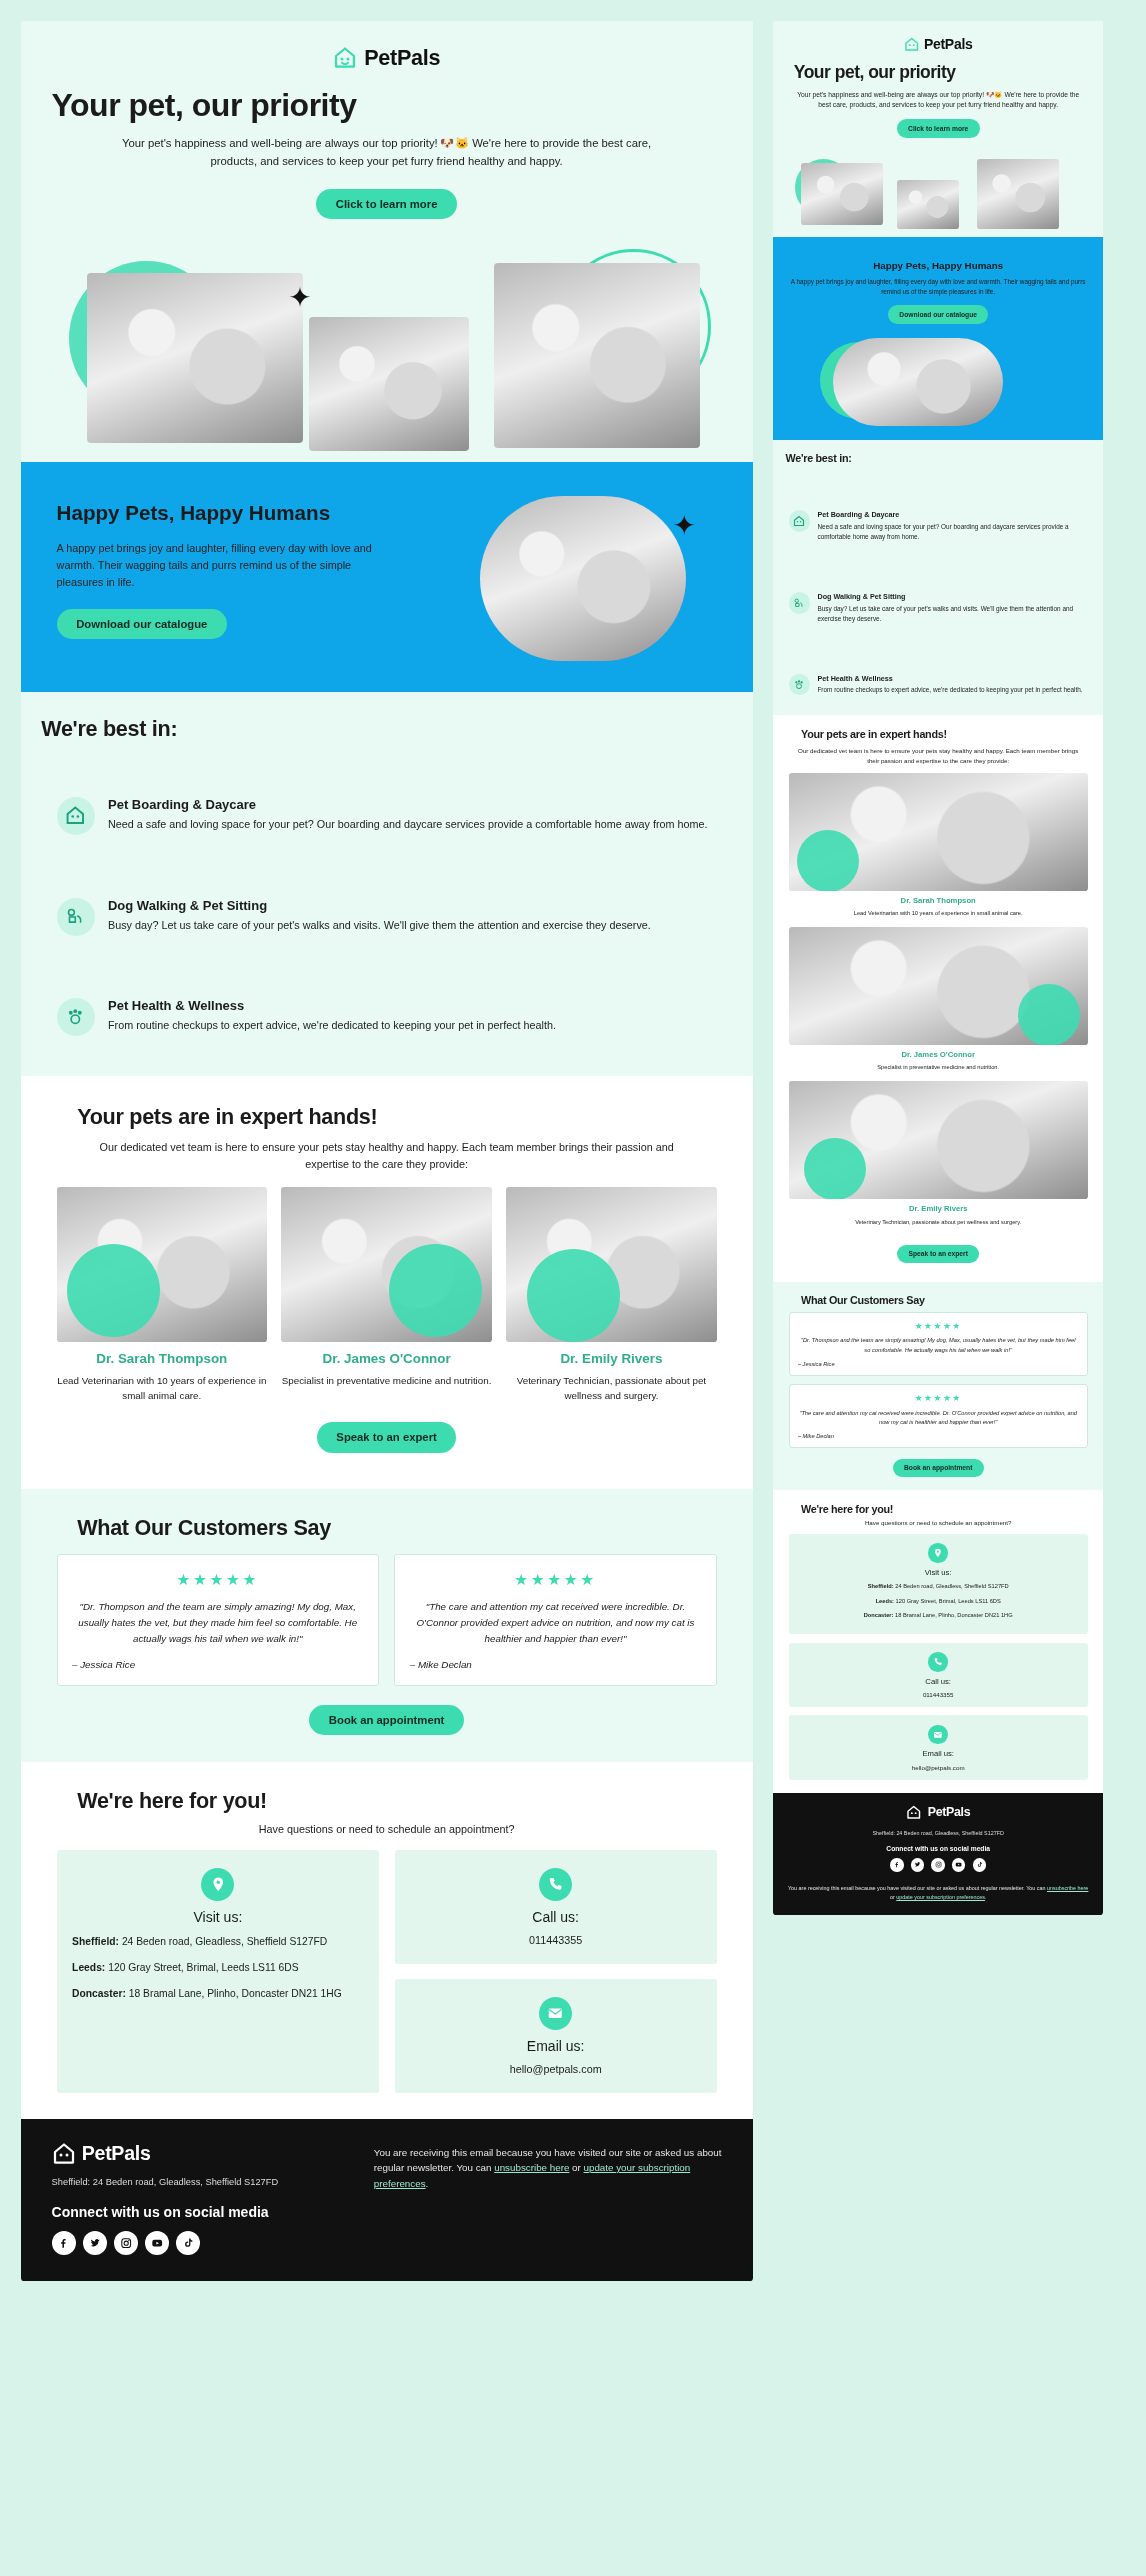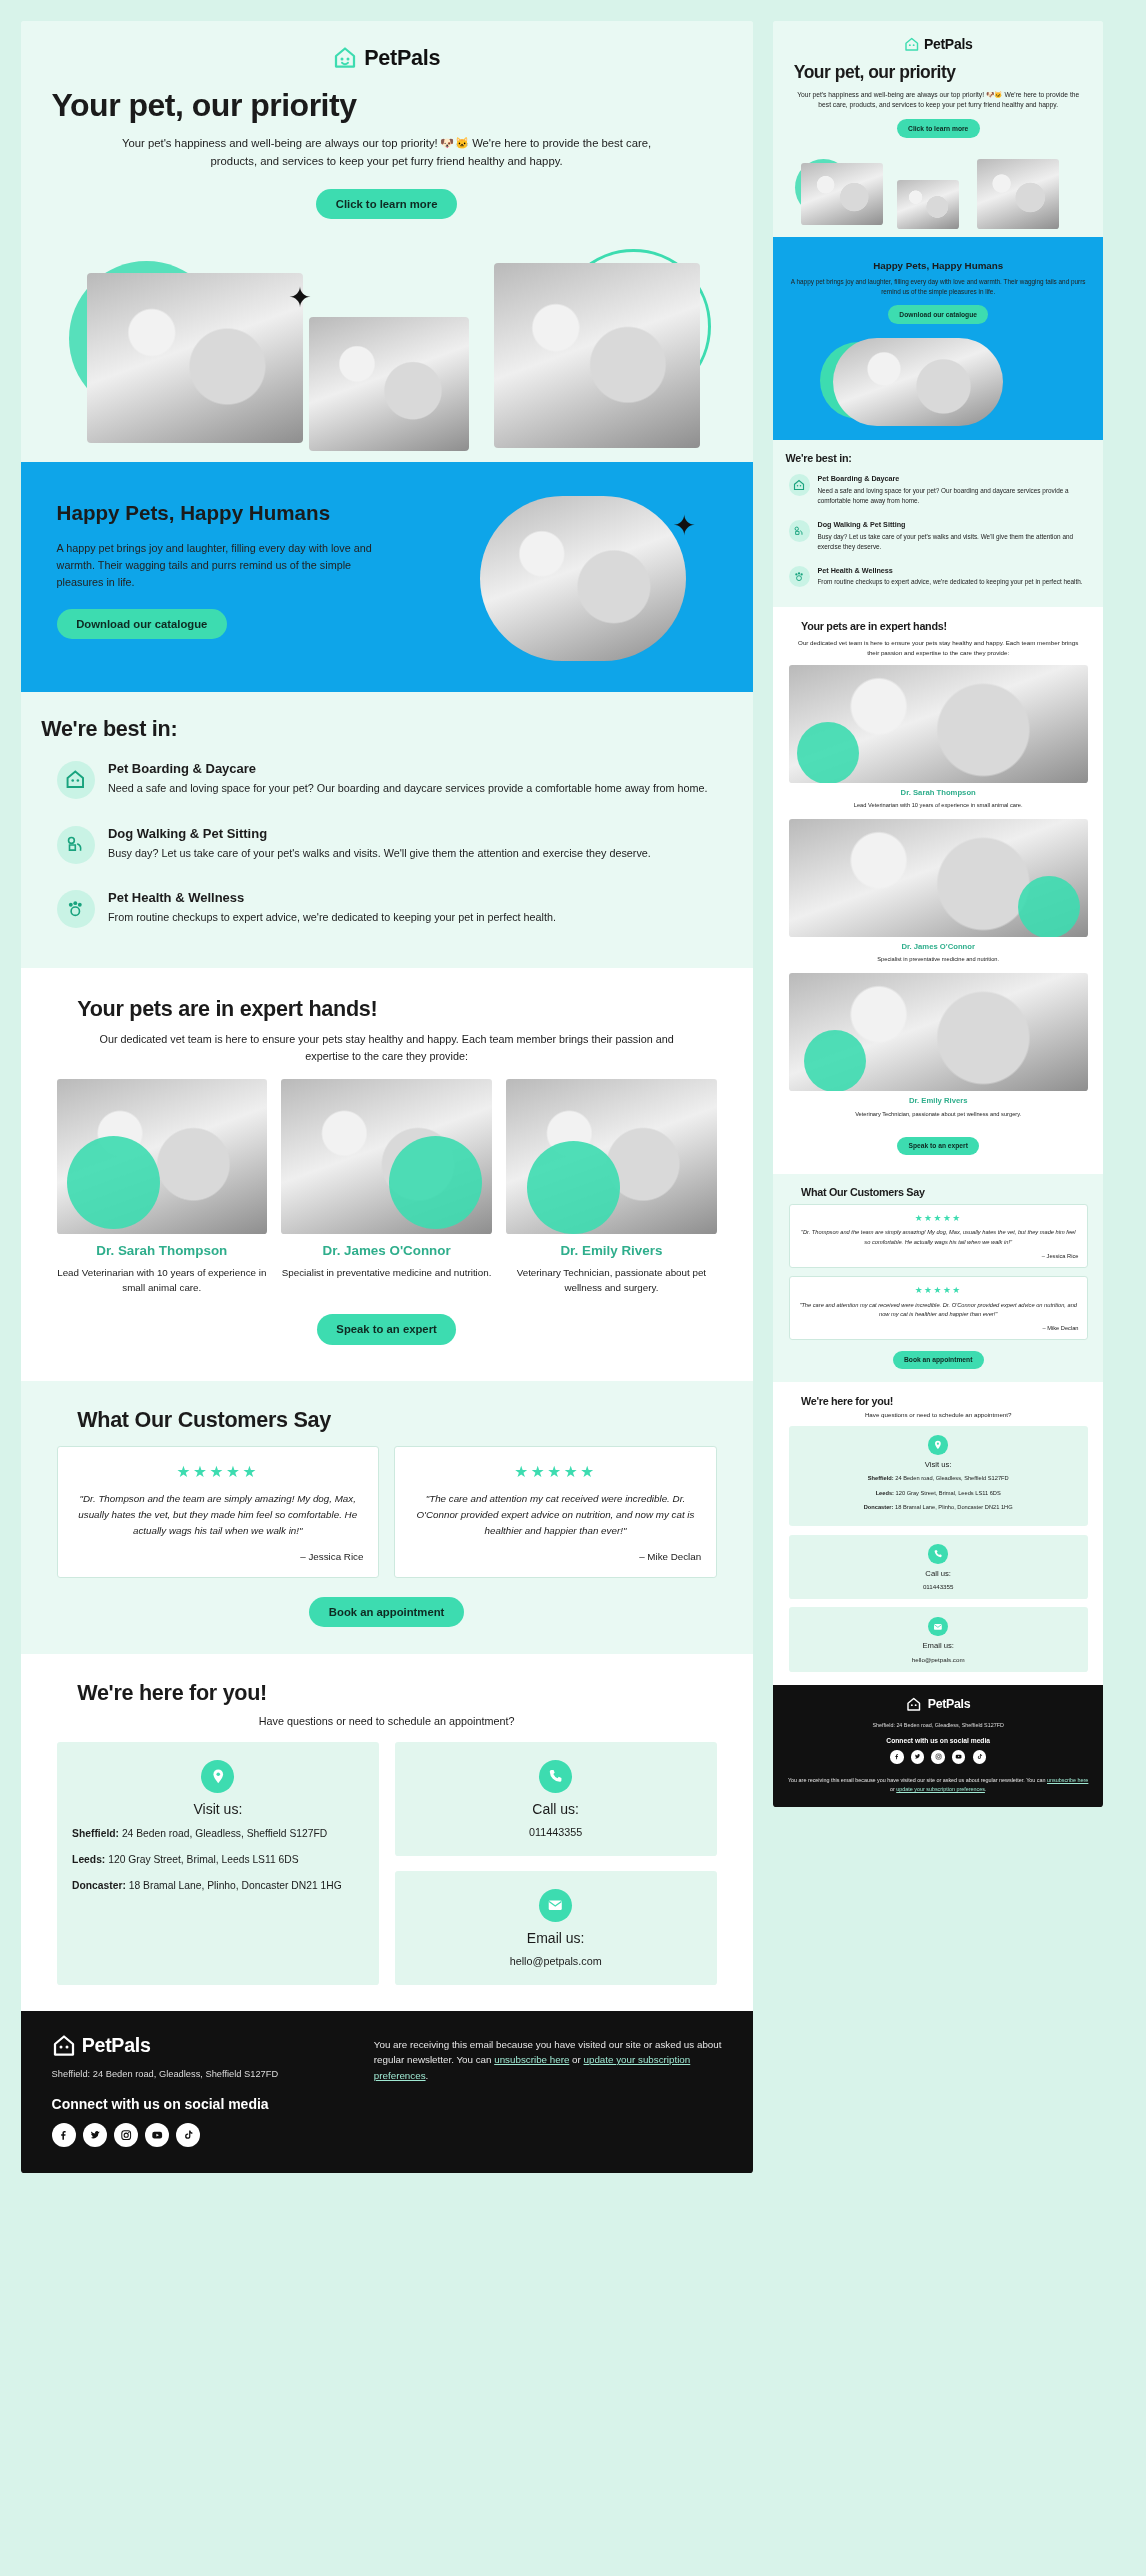--- a/index.html
+++ b/index.html
@@ -52,21 +52,21 @@
   h2.left-title { font-size:20.6px; font-weight:bold; line-height:1.2; }
   p.body { font-size:10.8px; line-height:1.6; color:#222; }
 
   
   .split { display:flex; gap:15.5px; padding:29px 36px 26px; align-items:flex-start; background:#0ea5e9; }
   .split .txt { width:52%; padding-top:10.3px; }
   .split .img { width:48%; position:relative; }
 
   
   .bestin { padding:5.2px 36px 26px; background:#e9f9f3; }
-  .item { display:flex; gap:13.4px; padding:13.4px 0; align-items:flex-start; }
+  .item { display:flex; gap:13.4px; padding:13.4px 0; align-items:flex-start;margin-top:36px; }
   .ic {
     min-width:38px; width:38px; height:38px; border-radius:50%; background:#c9f3e5;
     display:flex; align-items:center; justify-content:center;
   }
   .ic svg { width:20.6px; height:20.6px; }
   .item h3 { font-size:13px; font-weight:bold; margin-bottom:4.1px; }
 
   
   .experts { background:#fff; padding:23px 36px 20.6px; }
   .experts .lead { font-size:10.8px; line-height:1.6; text-align:center; padding:9.3px 20.6px 13.4px; }
@@ -75,21 +75,21 @@
   .member .pic { width:100%; height:155px; border-radius:3.1px; position:relative; overflow:hidden; }
   .member h4 { color:#2fae8c; font-size:13.4px; font-weight:bold; margin:9.3px 0 6.2px; line-height:1.25; }
   .member p { font-size:9.8px; line-height:1.5; }
 
   
   .reviews { background:#e9f9f3; padding:20.6px 36px 24px; }
   .cards { display:flex; gap:15.5px; padding-top:13.4px; }
   .card { background:#fff; border:0.5px solid #cde9de; border-radius:3.1px; padding:15.5px 14.4px; width:50%; }
   .stars { color:#3ddcb0; font-size:15.5px; letter-spacing:2.6px; text-align:center; margin-bottom:10.3px; }
   .quote { font-size:9.8px; line-height:1.65; font-style:italic; text-align:center; }
-  .author { font-size:9.8px; text-align:right; margin-top:11.3px; }
+  .author { font-size:9.8px; font-style:italic; text-align:left; margin-top:11.3px; }
 
   
   .contact { background:#fff; padding:23px 36px 26px; }
   .contact .lead { font-size:10.8px; text-align:center; padding:8.2px 0 15.5px; }
   .cgrid { display:flex; gap:15.5px; }
   .cbox { background:#e2f6ee; border-radius:3.1px; padding:17.5px 15.5px; }
   .cbox.left { width:50%; }
   .cicon { width:33px; height:33px; border-radius:50%; background:#3ddcb0; display:flex; align-items:center; justify-content:center; margin:0 auto 8.2px; }
   .cicon svg { width:16.5px; height:16.5px; }
   .ctitle { font-size:14px; font-weight:normal; text-align:center; margin-bottom:9.3px; }

